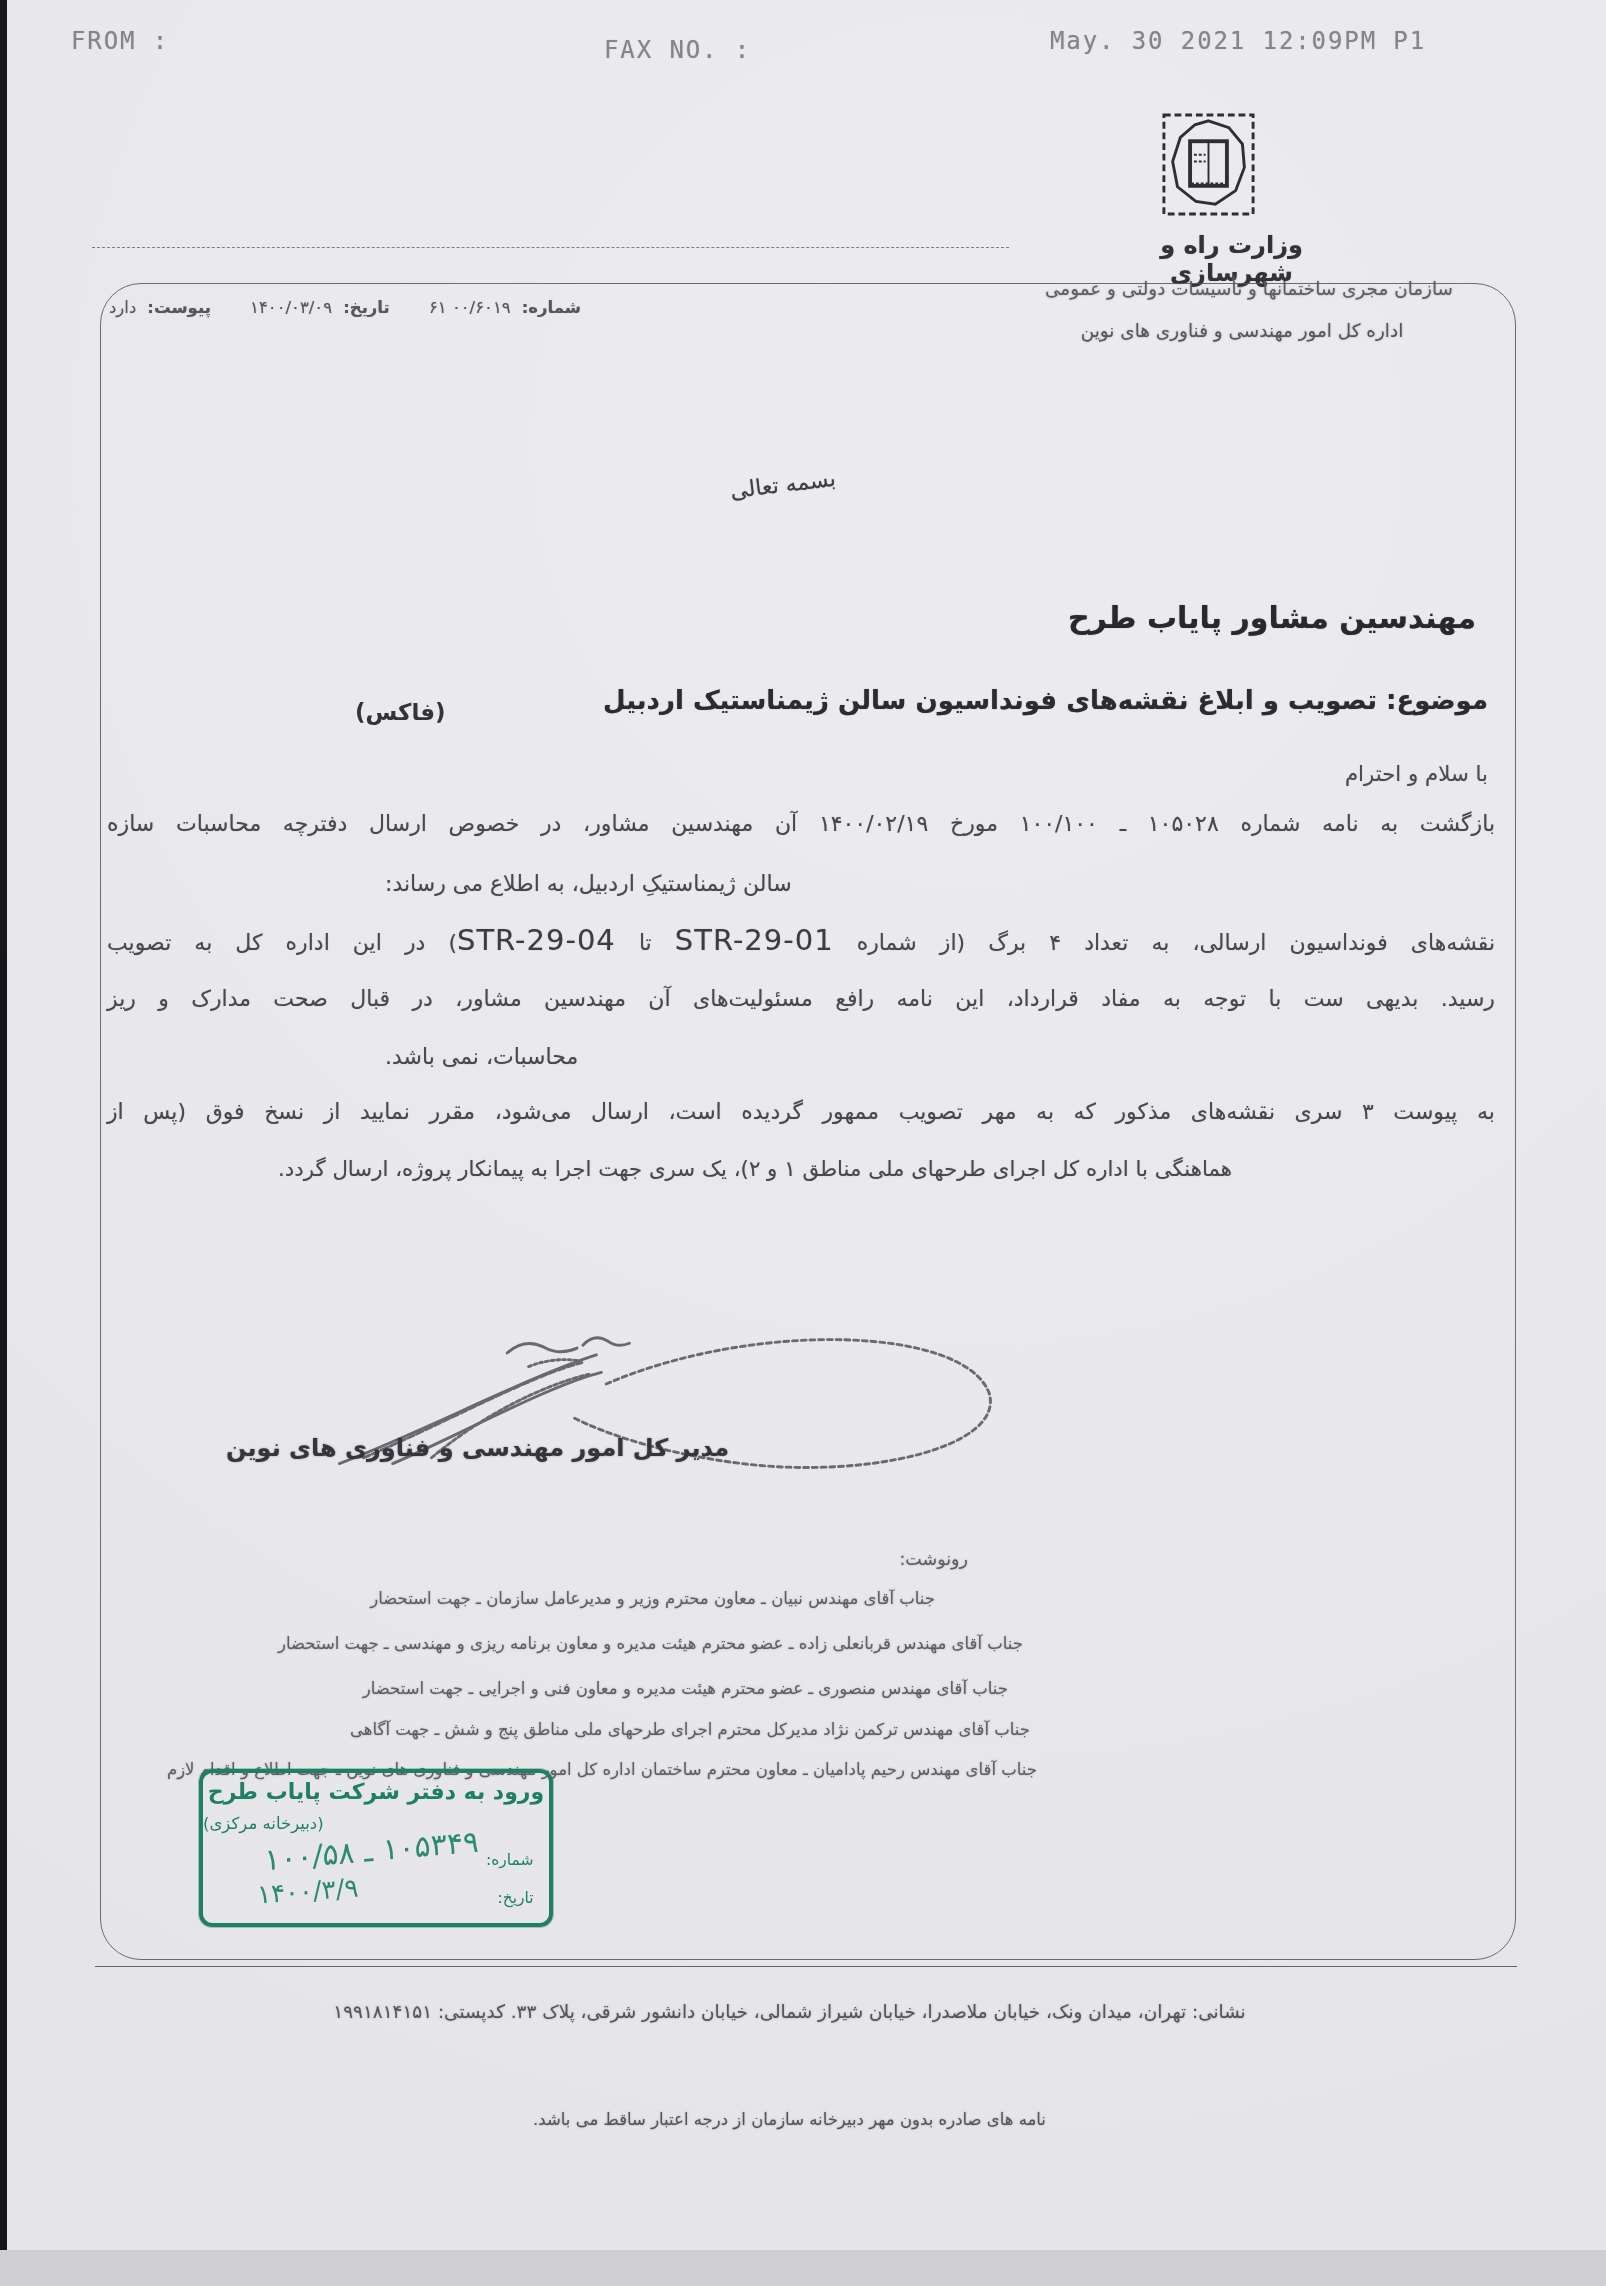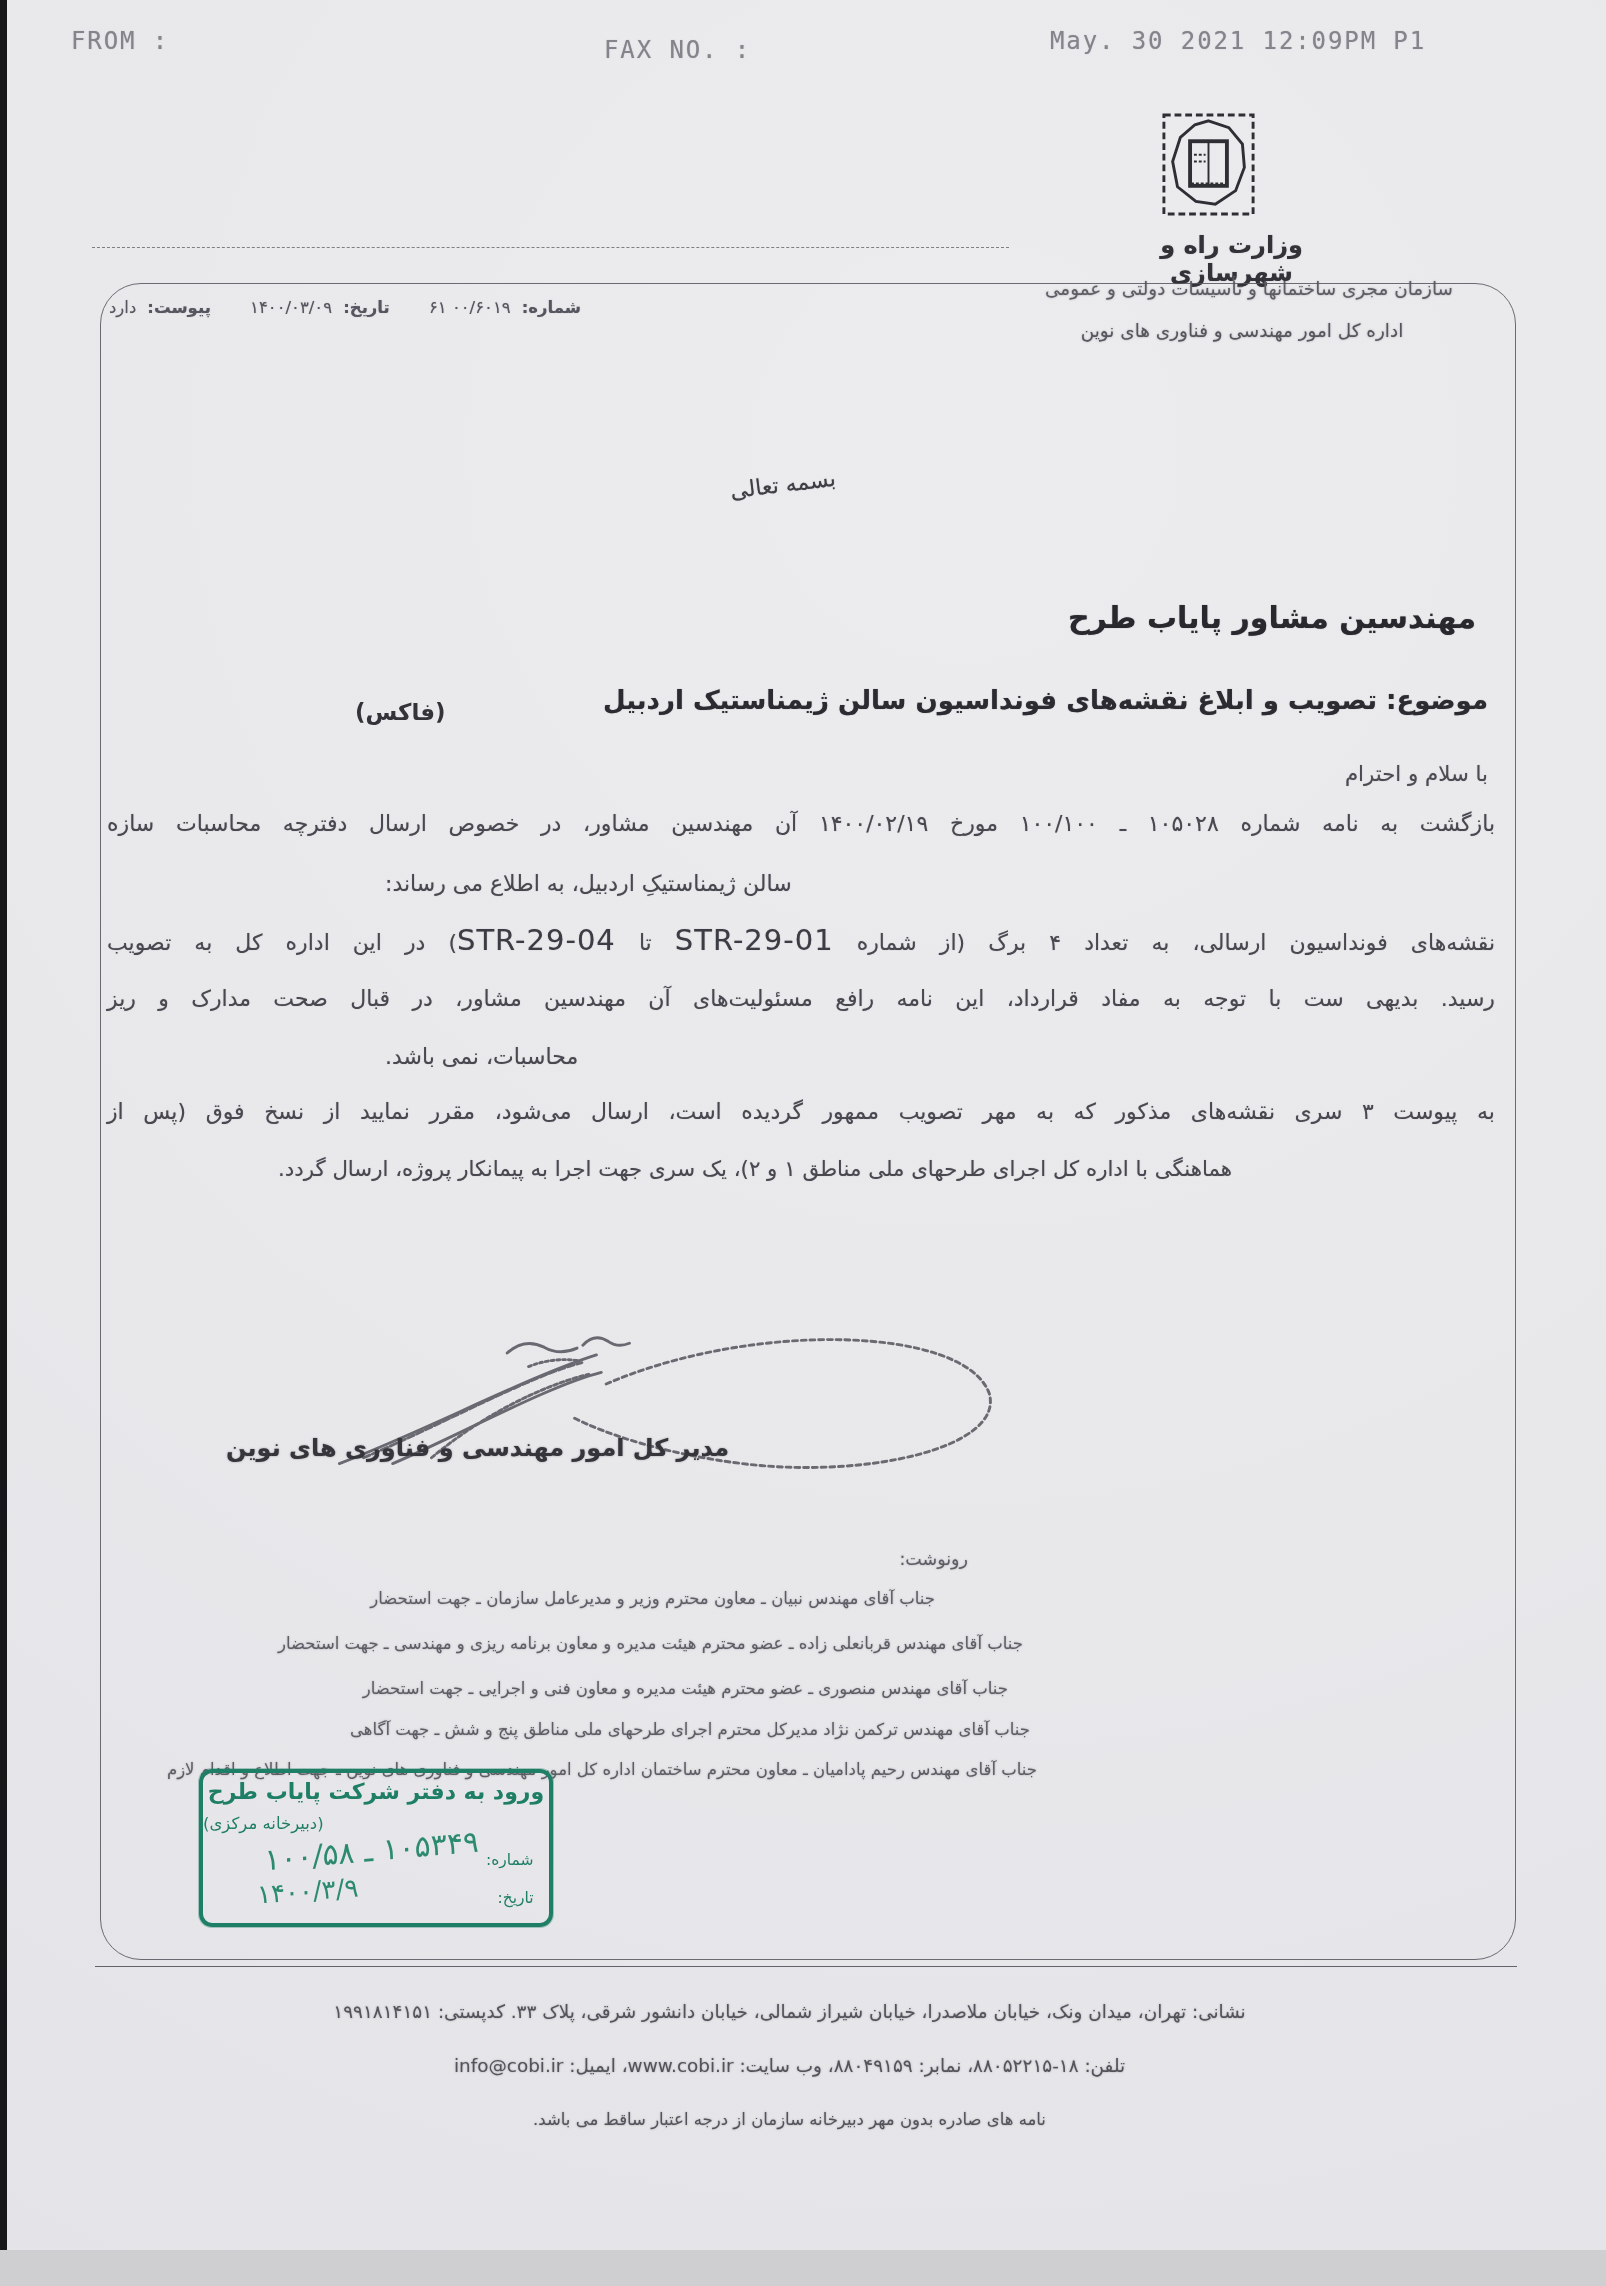--- a/index.html
+++ b/index.html
@@ -152,17 +152,16 @@
     <div class="abs rtl stamp-sub nowrap">(دبیرخانه مرکزی)</div>
     <div class="abs rtl stamp-lab nowrap" style="right:15.5px;top:78px;">شماره:</div>
     <div class="abs rtl stamp-hand nowrap" style="right:70px;top:60px;font-size:30px;transform:rotate(-5deg) skewX(-4deg);">۱۰۵۳۴۹ ـ ۱۰۰/۵۸</div>
     <div class="abs rtl stamp-lab nowrap" style="right:15.5px;top:116px;">تاریخ:</div>
     <div class="abs stamp-hand nowrap num" style="left:54px;top:103px;font-size:26px;transform:rotate(-4deg);">۱۴۰۰/۳/۹</div>
   </div>
 
   <div class="abs bottom-rule"></div>
 
   <div class="abs rtl footer" style="top:2001px;font-size:18.4px;">نشانی: تهران، میدان ونک، خیابان ملاصدرا، خیابان شیراز شمالی، خیابان دانشور شرقی، پلاک ۳۳. کدپستی: ۱۹۹۱۸۱۴۱۵۱</div>
-  <div class="abs rtl footer" style="top:2055px;font-size:18.4px;">تلفن: ۱۸-۸۸۰۵۲۲۱۵، نمابر: ۸۸۰۴۹۱۵۹، وب سایت: www.cobi.ir، ایمیل: info@cobi.ir</div>
   <div class="abs rtl footer" style="top:2110px;font-size:16.5px;">نامه های صادره بدون مهر دبیرخانه سازمان از درجه اعتبار ساقط می باشد.</div>
 
 </div>
 
 
 </body></html>

